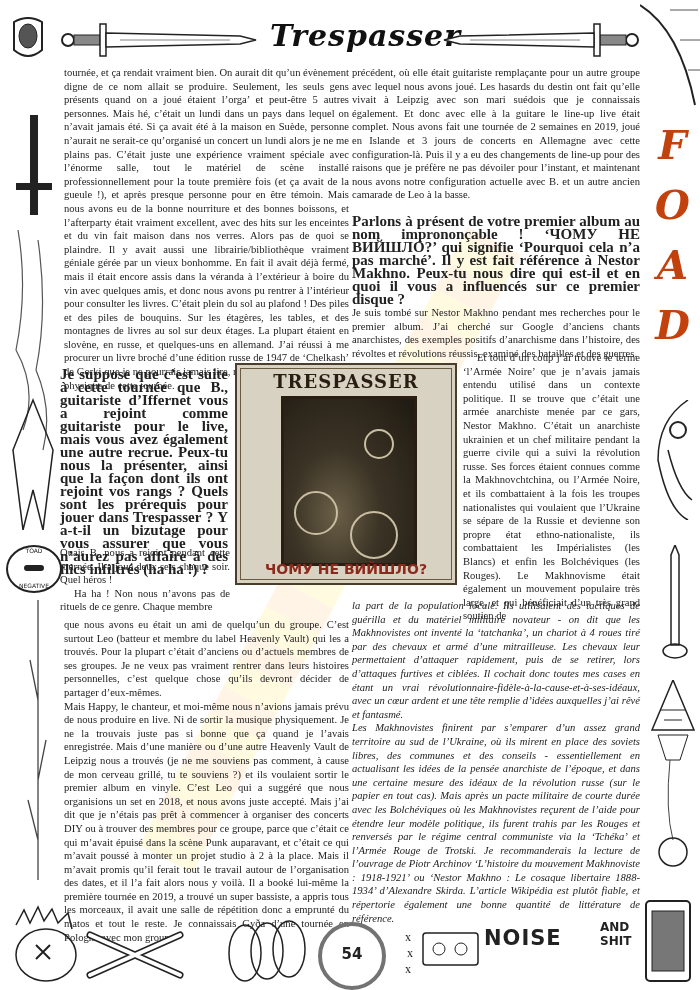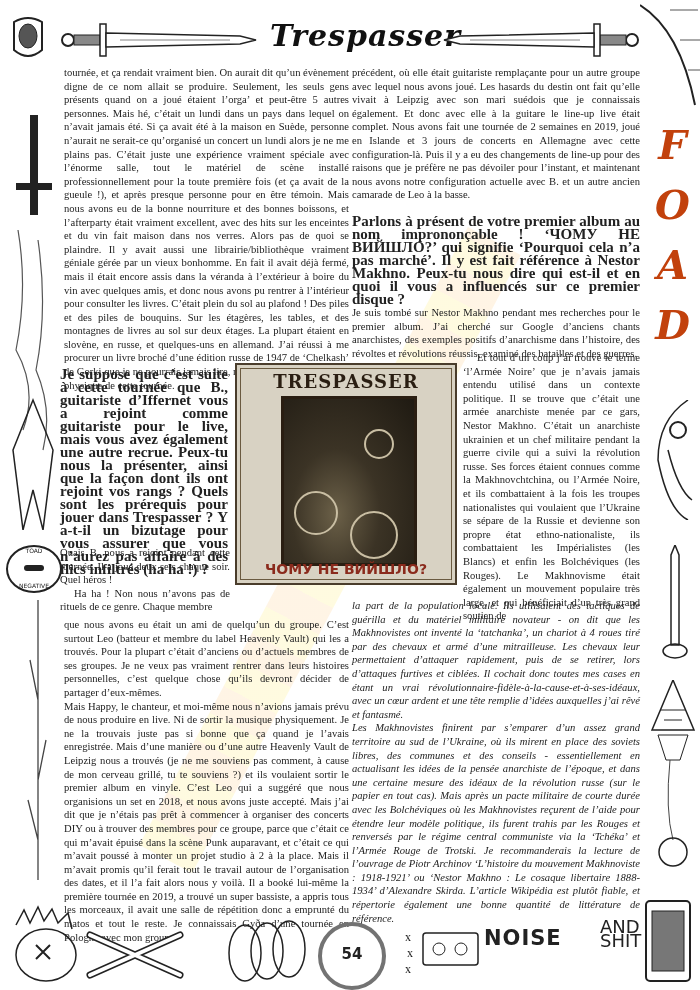--- a/index.html
+++ b/index.html
@@ -22,21 +22,21 @@
   .album { position:absolute; left:235px; top:363px; width:222px; height:222px; background:#d8d2c3; border:2px solid #4a3d2c; box-sizing:border-box; }
   .album-inner { position:absolute; left:3px; top:3px; right:3px; bottom:3px; border:1px solid #6a5a40; }
   .album-band { position:absolute; left:0; right:0; top:6px; text-align:center; font-family:"DejaVu Serif", serif; font-weight:bold; font-size:18px; color:#2a1e12; letter-spacing:1px; }
   .album-photo { position:absolute; left:44px; top:31px; width:130px; height:164px; border:3px solid #2a1e12; background:
       radial-gradient(ellipse at 40% 70%, #6b6048 0%, #3b3325 40%, #1f1a12 100%); overflow:hidden; }
   .album-photo .wheel { position:absolute; border:2px solid #c9bea3; border-radius:50%; }
   .album-caption { position:absolute; left:0; right:0; bottom:6px; text-align:center; font-family:"DejaVu Sans", sans-serif; font-weight:bold; font-size:14px; color:#8a2a1c; }
   .pagenum { position:absolute; left:318px; top:922px; width:60px; height:60px; border:4px solid #737373; border-radius:50%; text-align:center; line-height:56px; font-family:"DejaVu Sans", sans-serif; font-weight:bold; font-size:15px; }
   .foad { position:absolute; left:650px; top:115px; width:45px; font-family:"DejaVu Serif", serif; font-weight:bold; font-size:40px; line-height:60px; text-align:center; color:#c2410c; font-style:italic; }
   .noise { position:absolute; left:484px; top:926px; font-family:"DejaVu Sans", sans-serif; font-weight:bold; font-size:21px; letter-spacing:1px; color:#222; }
-  .andshit { position:absolute; left:600px; top:920px; font-family:"DejaVu Sans", sans-serif; font-weight:normal; font-size:18px; line-height:14px; color:#222; }
+  .andshit { position:absolute; left:600px; top:920px; font-family:"DejaVu Sans", sans-serif; font-weight:bold; font-size:12px; line-height:14px; color:#222; }
   .toad { position:absolute; left:6px; top:545px; width:52px; height:44px; border:2px solid #222; border-radius:50%; font-family:"DejaVu Sans", sans-serif; font-size:6px; text-align:center; }
   .toad .bar { position:absolute; left:16px; top:18px; width:20px; height:6px; background:#222; border-radius:3px; }
   .watermark { position:absolute; left:300px; top:200px; width:60px; height:700px; transform:rotate(28deg); background:repeating-linear-gradient(0deg, rgba(255,220,0,0.12) 0 30px, rgba(255,150,0,0.10) 30px 60px); pointer-events:none; }
   svg { position:absolute; }
 </style>
 </head>
 <body>
 
 <div class="page">
 

